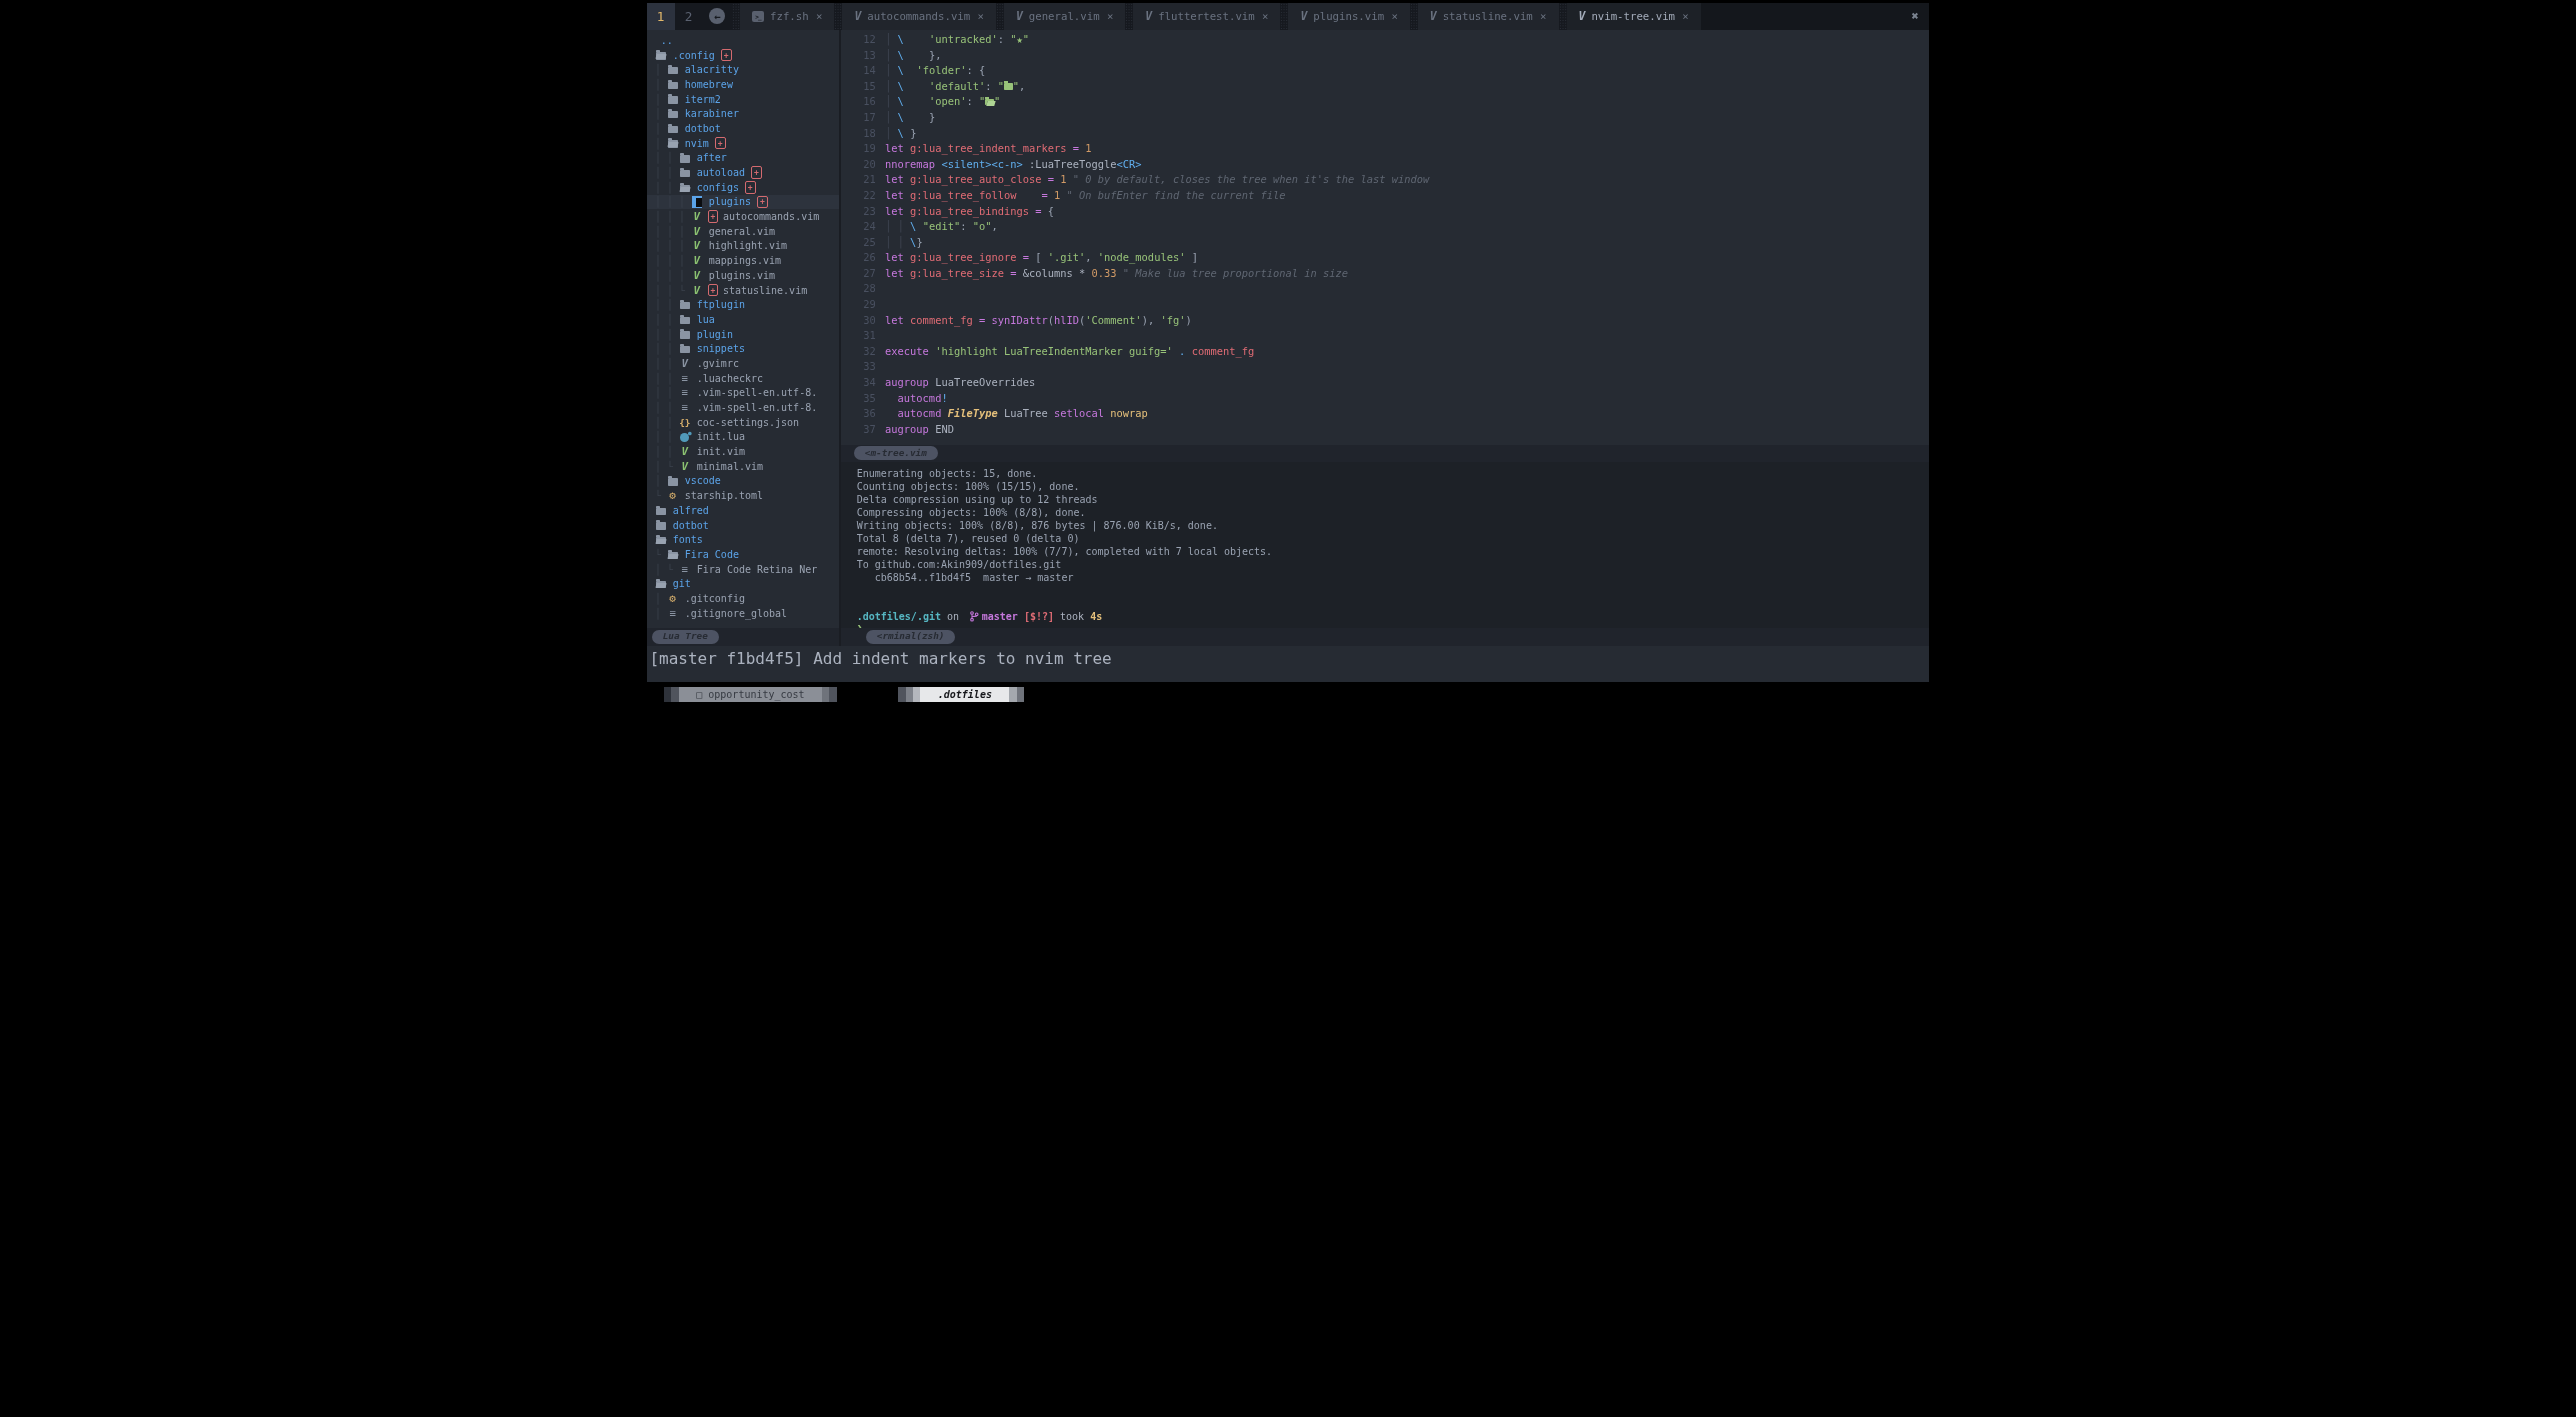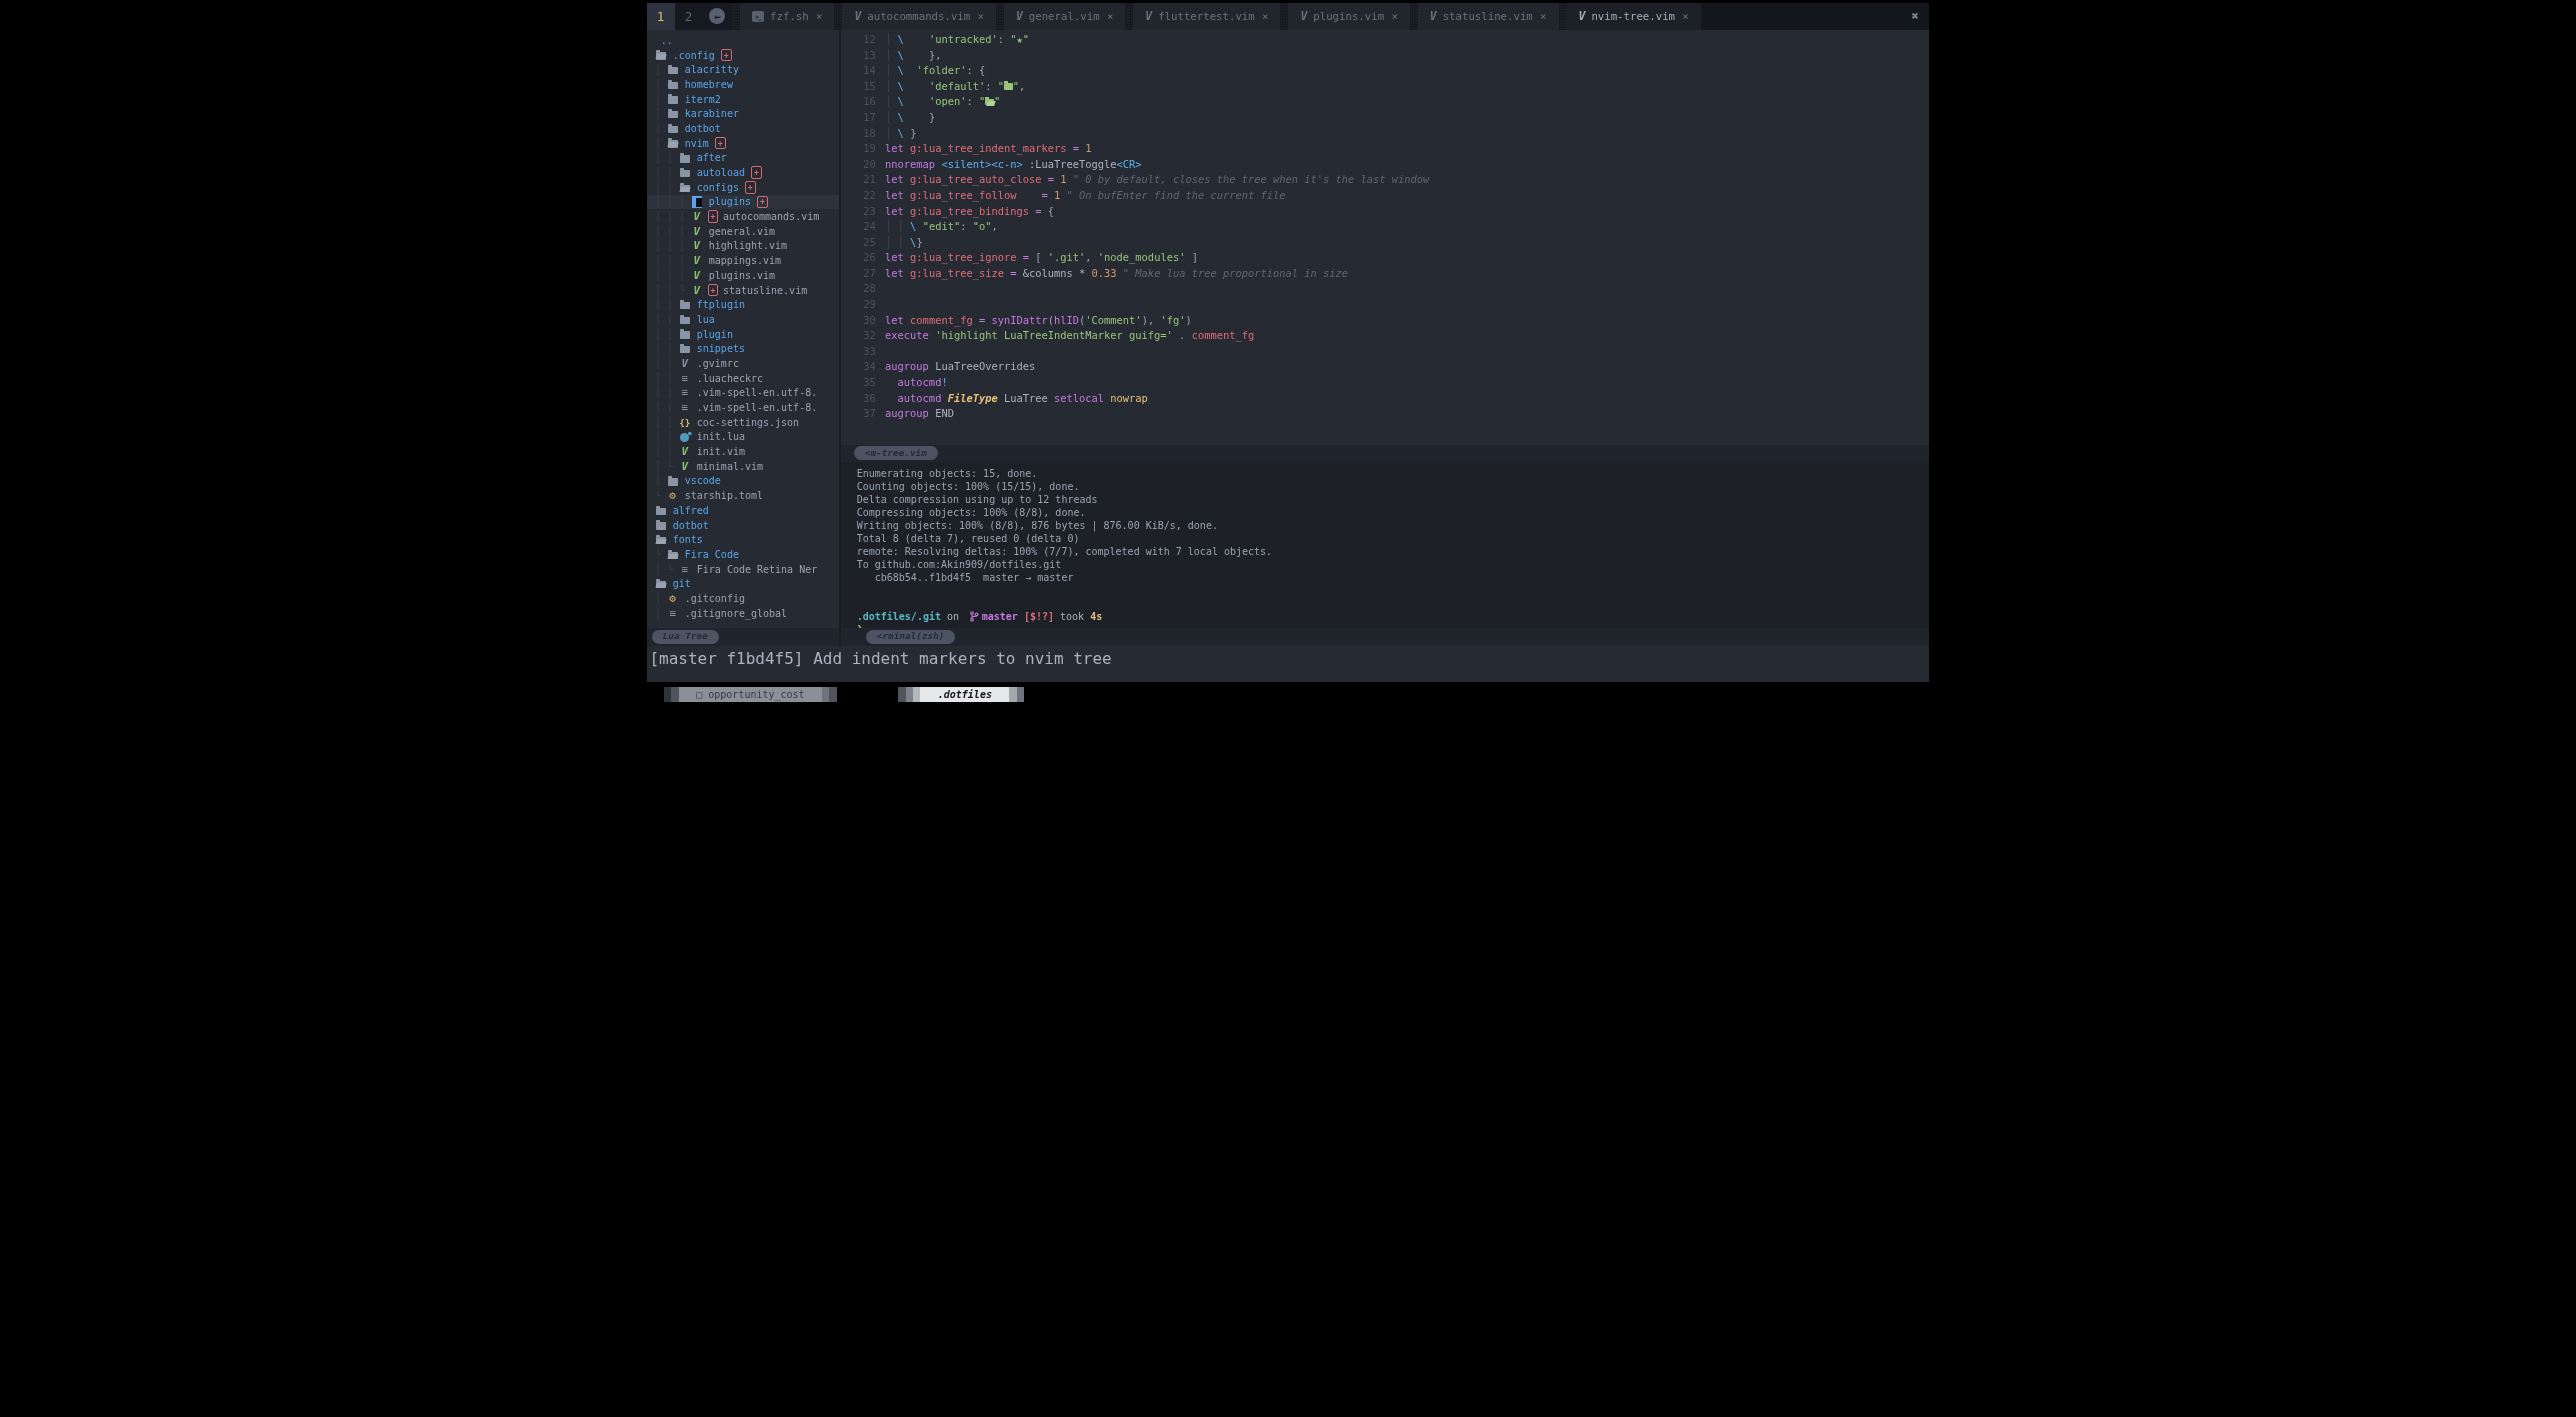--- a/index.html
+++ b/index.html
@@ -233,20 +233,21 @@
           <div class="eline"><span class="ln">21</span><span class="code"><span class="tk-k">let </span><span class="tk-v">g:lua_tree_auto_close</span><span class="tk-o"> = </span><span class="tk-n">1</span><span class="tk-c"> " 0 by default, closes the tree when it's the last window</span></span></div>
           <div class="eline"><span class="ln">22</span><span class="code"><span class="tk-k">let </span><span class="tk-v">g:lua_tree_follow</span><span class="tk-w">    </span><span class="tk-o">= </span><span class="tk-n">1</span><span class="tk-c"> " On bufEnter find the current file</span></span></div>
           <div class="eline"><span class="ln">23</span><span class="code"><span class="tk-k">let </span><span class="tk-v">g:lua_tree_bindings</span><span class="tk-o"> = </span><span class="tk-p">{</span></span></div>
           <div class="eline"><span class="ln">24</span><span class="code"><span class="tk-g">│ │ </span><span class="tk-b">\</span><span class="tk-w"> </span><span class="tk-s">"edit"</span><span class="tk-p">: </span><span class="tk-s">"o"</span><span class="tk-p">,</span></span></div>
           <div class="eline"><span class="ln">25</span><span class="code"><span class="tk-g">│ │ </span><span class="tk-b">\</span><span class="tk-p">}</span></span></div>
           <div class="eline"><span class="ln">26</span><span class="code"><span class="tk-k">let </span><span class="tk-v">g:lua_tree_ignore</span><span class="tk-o"> = </span><span class="tk-p">[ </span><span class="tk-s">'.git'</span><span class="tk-p">, </span><span class="tk-s">'node_modules'</span><span class="tk-p"> ]</span></span></div>
           <div class="eline"><span class="ln">27</span><span class="code"><span class="tk-k">let </span><span class="tk-v">g:lua_tree_size</span><span class="tk-o"> = </span><span class="tk-w">&amp;columns * </span><span class="tk-n">0.33</span><span class="tk-c"> " Make lua tree proportional in size</span></span></div>
           <div class="eline"><span class="ln">28</span><span class="code"></span></div>
           <div class="eline"><span class="ln">29</span><span class="code"></span></div>
           <div class="eline"><span class="ln">30</span><span class="code"><span class="tk-k">let </span><span class="tk-v">comment_fg</span><span class="tk-o"> = </span><span class="tk-k">synIDattr</span><span class="tk-p">(</span><span class="tk-k">hlID</span><span class="tk-p">(</span><span class="tk-s">'Comment'</span><span class="tk-p">), </span><span class="tk-s">'fg'</span><span class="tk-p">)</span></span></div>
+          <div class="eline"><span class="ln">31</span><span class="code"></span></div>
           <div class="eline"><span class="ln">32</span><span class="code"><span class="tk-k">execute </span><span class="tk-s">'highlight LuaTreeIndentMarker guifg='</span><span class="tk-b"> . </span><span class="tk-v">comment_fg</span></span></div>
           <div class="eline"><span class="ln">33</span><span class="code"></span></div>
           <div class="eline"><span class="ln">34</span><span class="code"><span class="tk-k">augroup </span><span class="tk-w">LuaTreeOverrides</span></span></div>
           <div class="eline"><span class="ln">35</span><span class="code"><span class="tk-w">  </span><span class="tk-k">autocmd</span><span class="tk-b">!</span></span></div>
           <div class="eline"><span class="ln">36</span><span class="code"><span class="tk-w">  </span><span class="tk-k">autocmd </span><span class="tk-t">FileType </span><span class="tk-w">LuaTree </span><span class="tk-k">setlocal </span><span class="tk-y">nowrap</span></span></div>
           <div class="eline"><span class="ln">37</span><span class="code"><span class="tk-k">augroup </span><span class="tk-w">END</span></span></div>
         </div>
 
       <div class="wstatus">
         <span class="pill" style="left:13.4px;">&lt;m-tree.vim</span>

